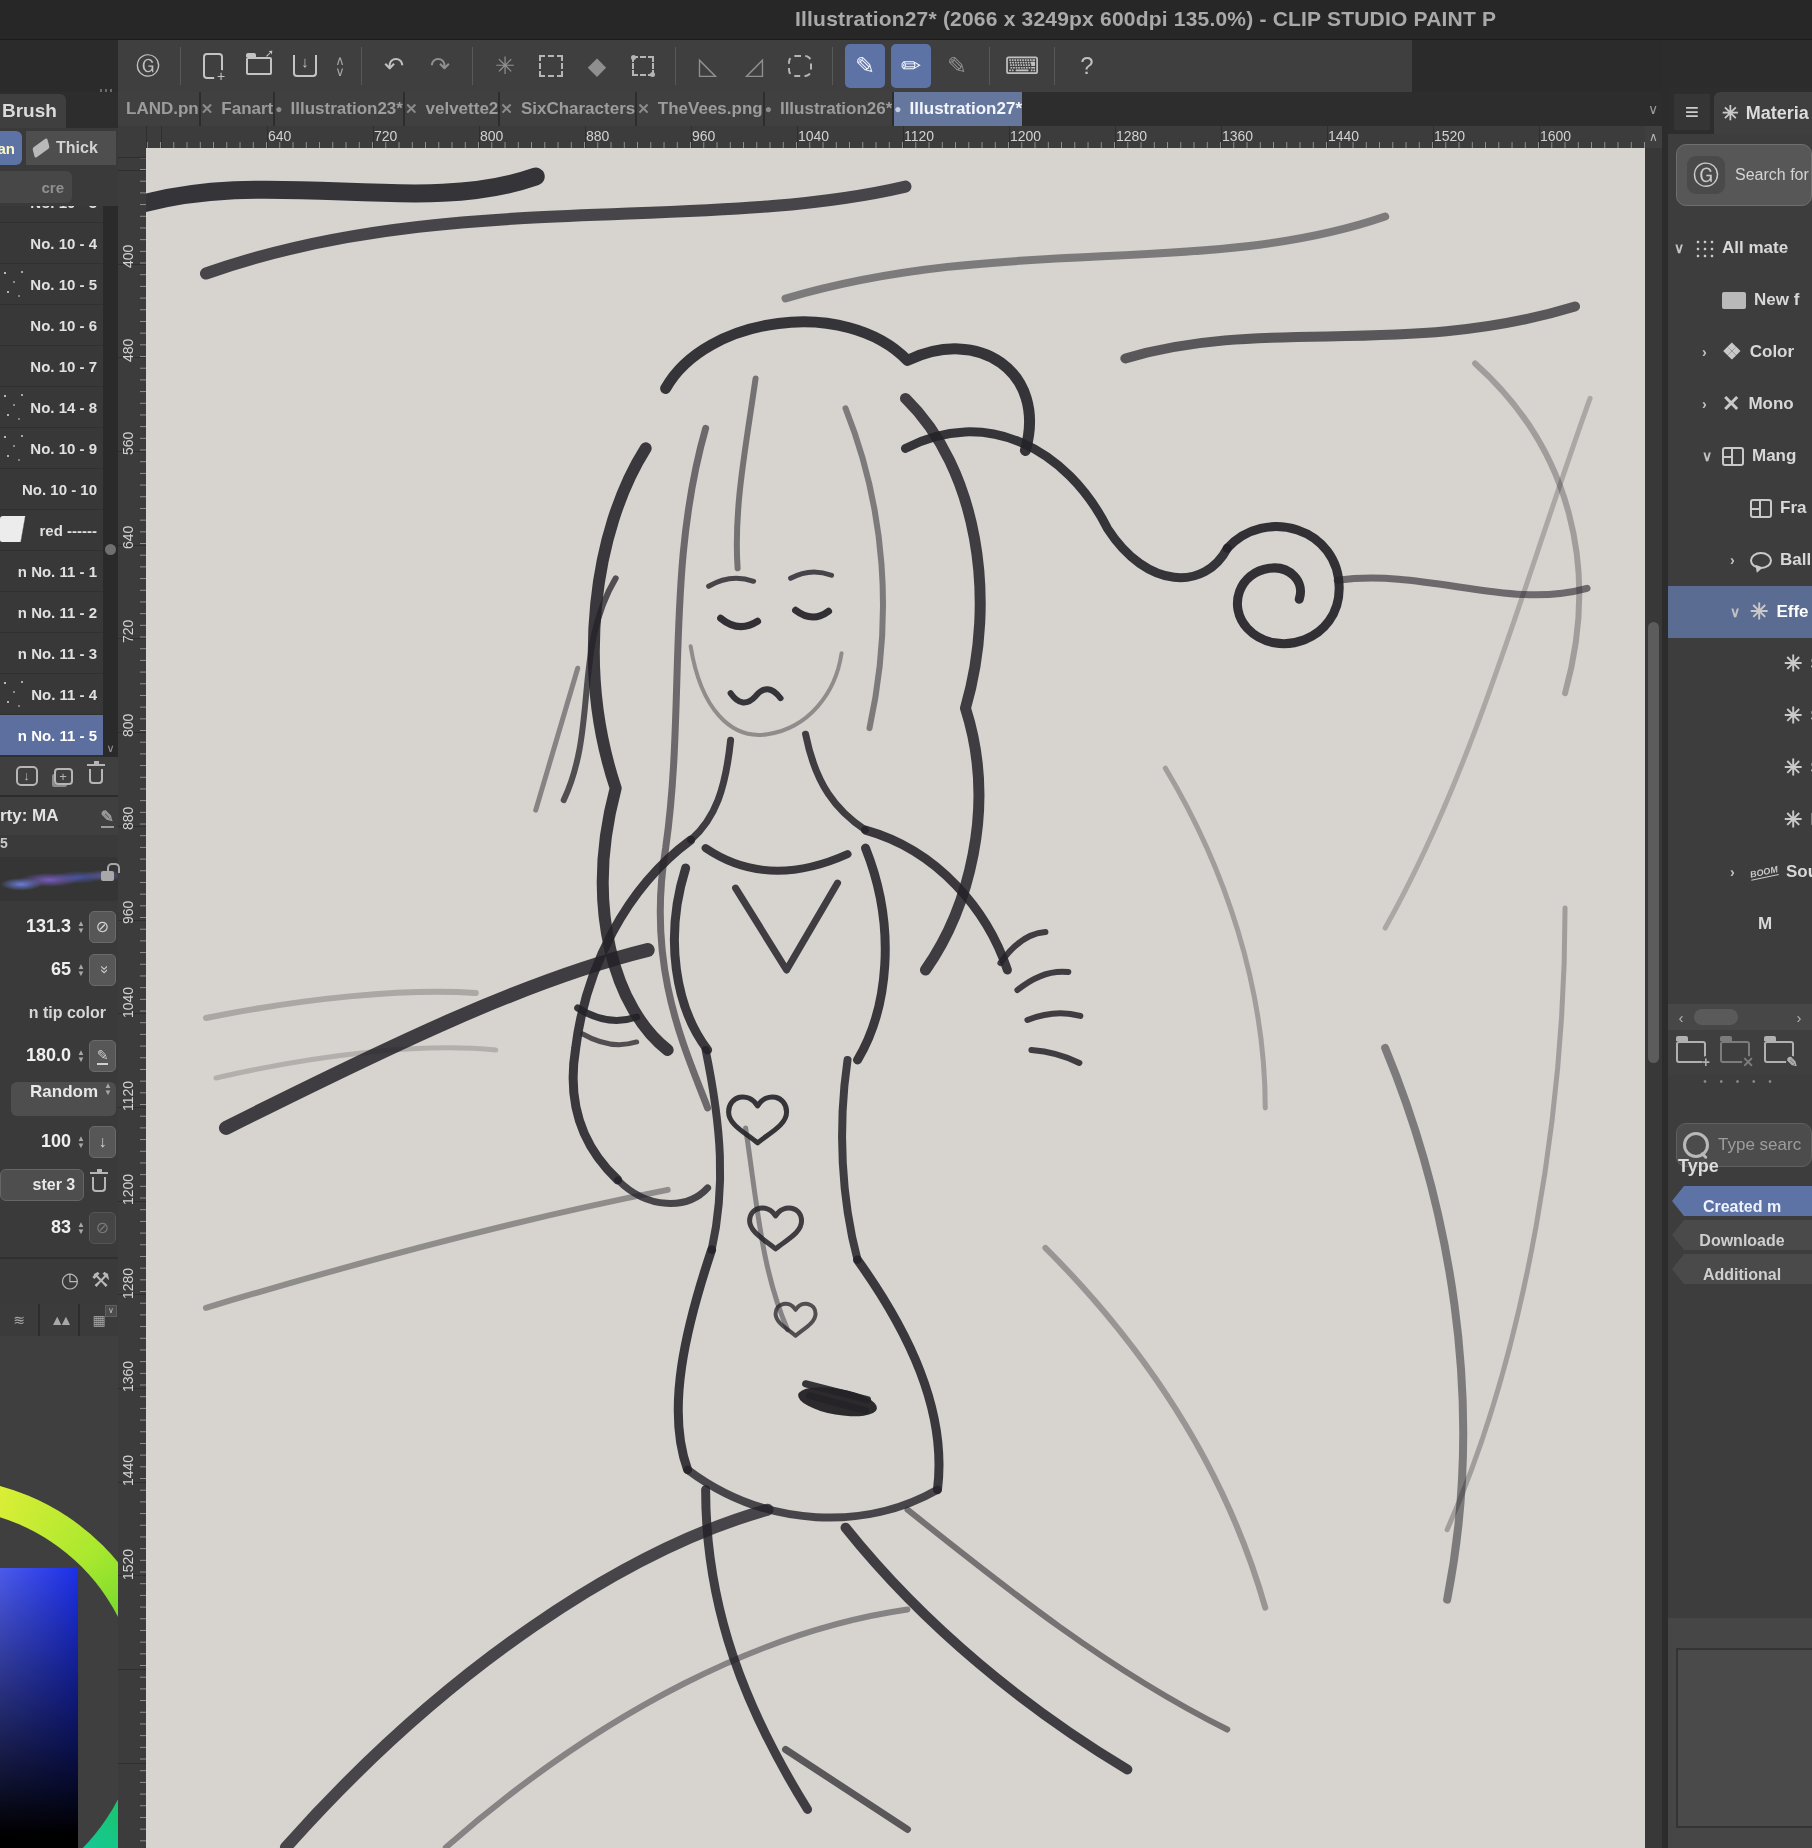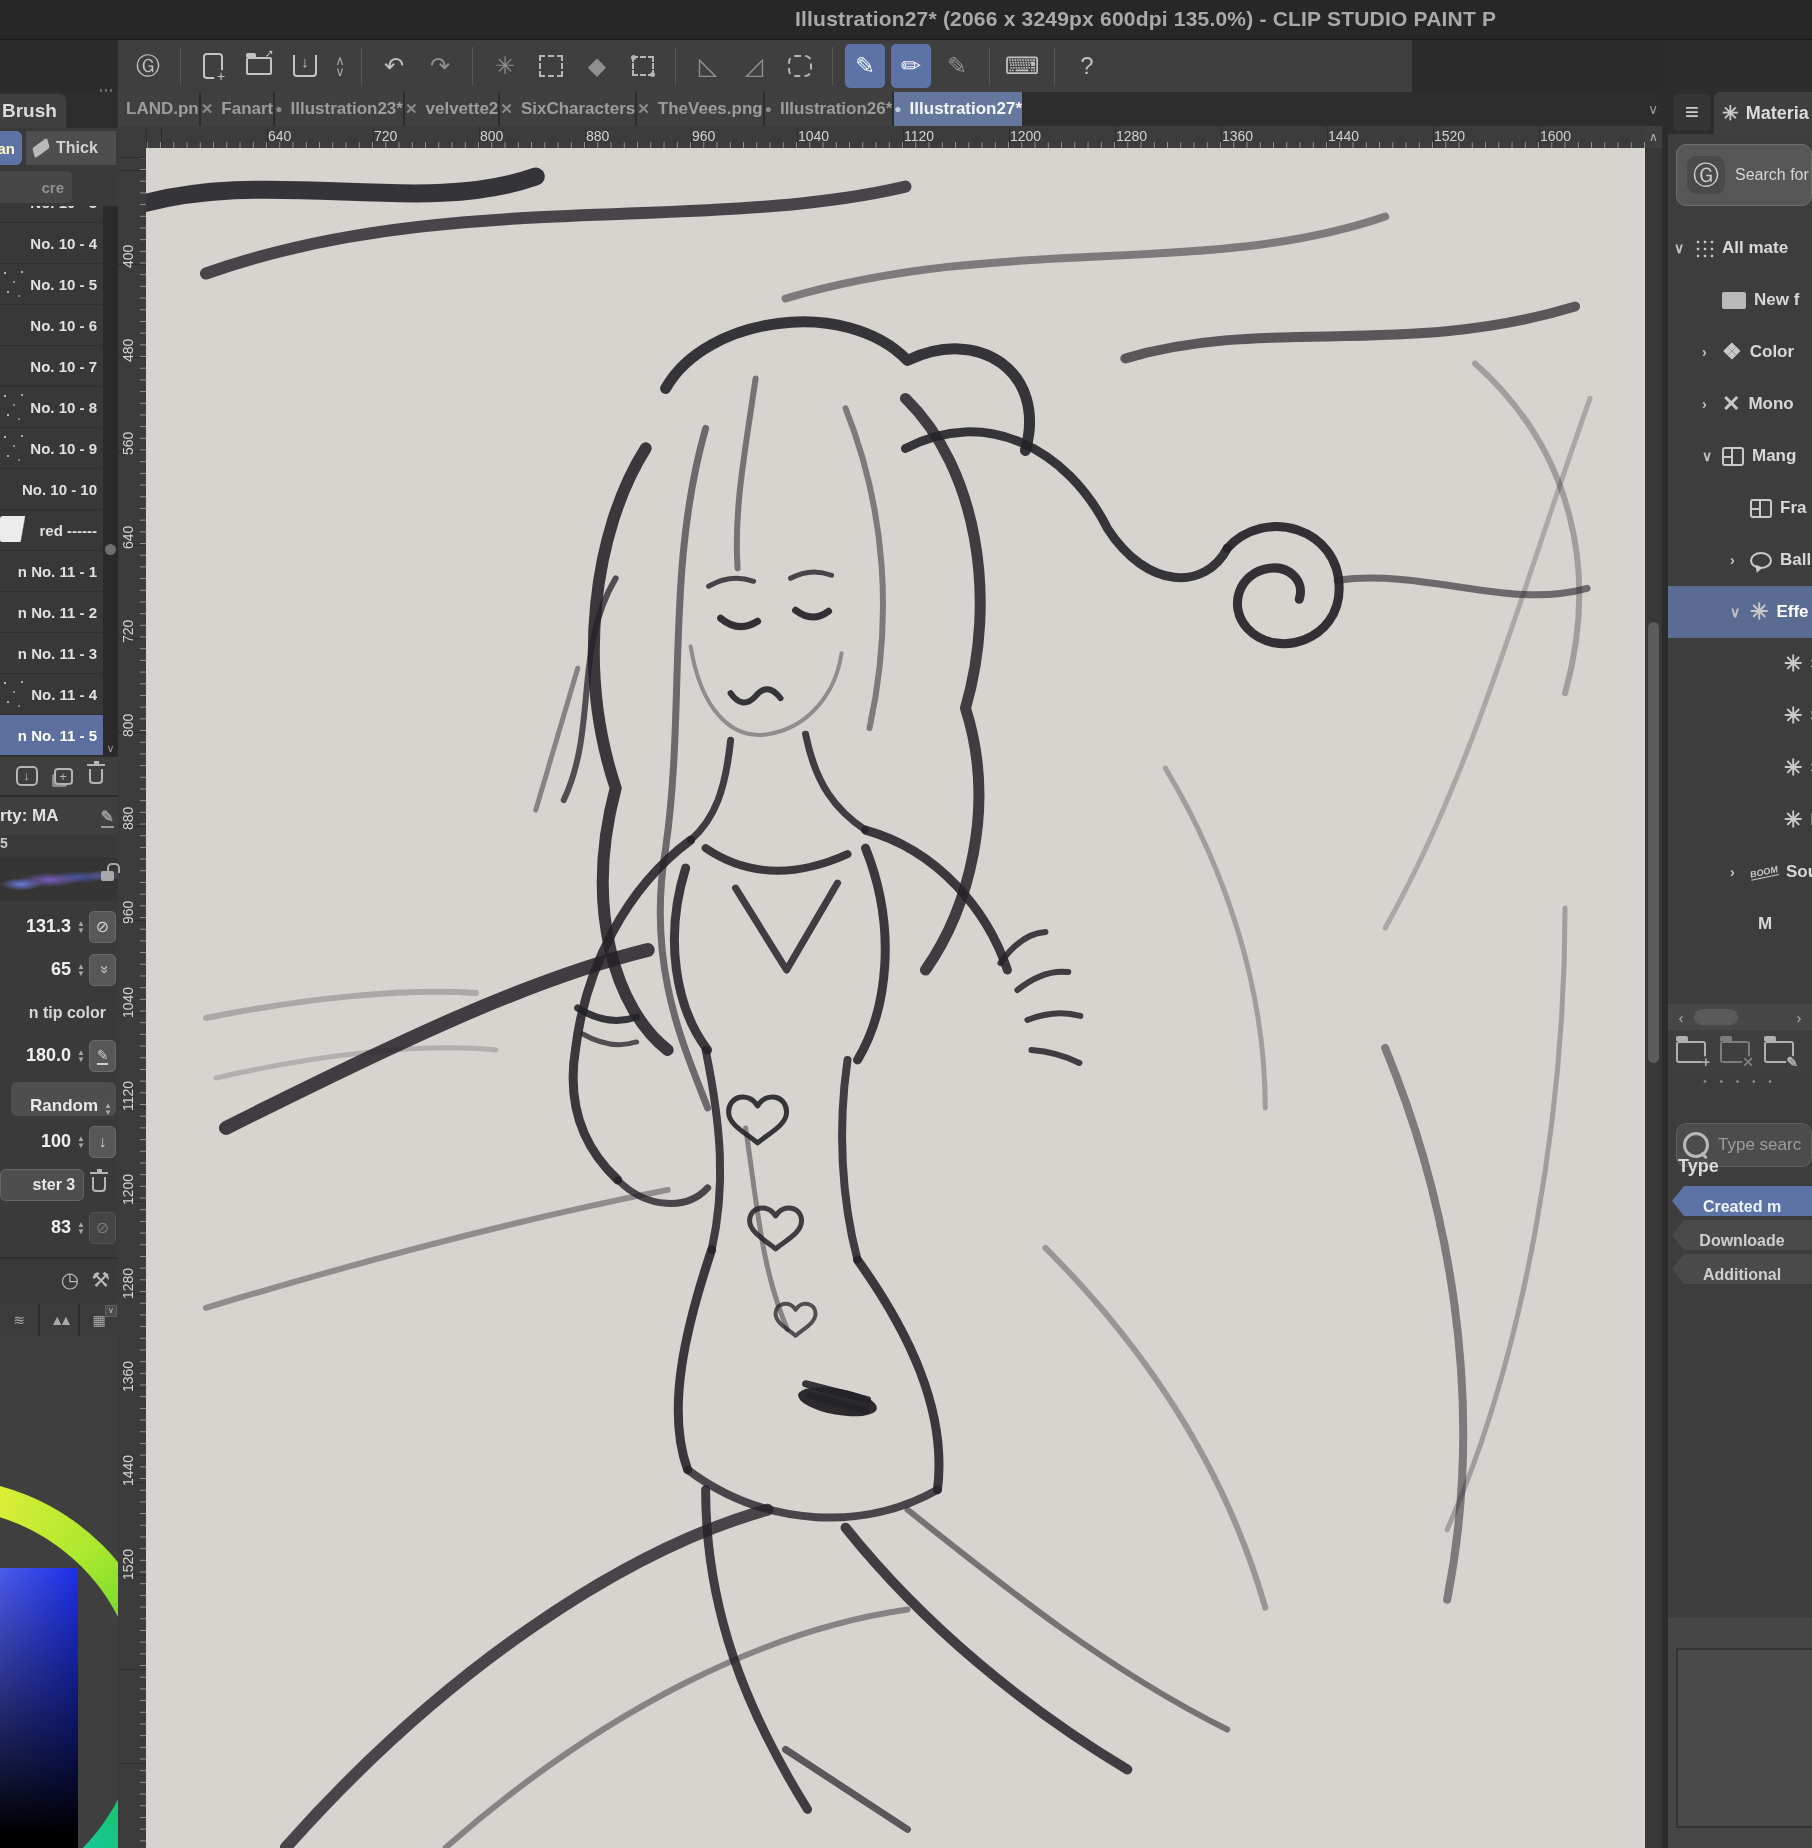--- a/index.html
+++ b/index.html
@@ -129,21 +129,21 @@
   #lp-props{position:absolute;left:0;top:813px;width:118px;}
   .prow{height:43px;display:flex;align-items:center;justify-content:flex-end;padding-right:2px;position:relative;}
   .pval{color:#efefef;font-size:18px;font-weight:bold;}
   .spin{display:flex;flex-direction:column;color:#a8a8a8;font-size:8px;line-height:7px;margin:0 4px 0 6px;}
   .pbtn{width:27px;height:32px;background:#575757;border:1px solid #6a6a6a;border-radius:5px;color:#cfcfcf;
     display:flex;align-items:center;justify-content:center;font-size:16px;flex:none;}
   .pbtn.disabled{background:#454545;border-color:#555;color:#787878;}
   .pbtn .rot{display:inline-block;transform:rotate(-90deg);font-size:15px;}
   .pbtn .penline{font-size:14px;border-bottom:2px solid #cfcfcf;}
   .plabel{width:118px;text-align:right;color:#d6d6d6;font-size:16px;font-weight:bold;padding-right:10px;}
-  .pdrop{width:105px;height:34px;background:#4e4e4e;border-radius:6px;display:flex;align-items:flex-end;justify-content:flex-end;
+  .pdrop{width:105px;height:34px;background:#4e4e4e;border-radius:6px;display:flex;align-items:flex-start;justify-content:flex-end;
     color:#e8e8e8;font-size:17px;font-weight:bold;}
   .pfield{width:86px;height:32px;background:#4e4e4e;border:1px solid #666;border-radius:6px;color:#e8e8e8;font-size:16px;font-weight:bold;
     display:flex;align-items:center;justify-content:flex-end;padding-right:8px;margin-right:8px;}
   #lp-tools2{position:absolute;left:0;top:1165px;width:118px;height:44px;border-top:2px solid #2f2f2f;
     display:flex;align-items:center;justify-content:flex-end;gap:12px;color:#b8b8b8;font-size:21px;padding-right:8px;}
   #lp-minitabs{position:absolute;left:0;top:1212px;width:118px;height:32px;background:#2d2d2d;display:flex;gap:2px;}
   .mtab{flex:1;background:#3b3b3b;color:#a8a8a8;font-size:14px;display:flex;align-items:center;justify-content:center;position:relative;}
   .mtab .mini{position:absolute;right:1px;top:1px;width:12px;height:12px;background:#4c4c4c;border:1px solid #5e5e5e;
     font-size:8px;line-height:10px;text-align:center;color:#bbb;}
   #lp-wheelarea{position:absolute;left:0;top:1244px;width:118px;height:512px;background:#3f3f3f;overflow:hidden;}
@@ -462,21 +462,21 @@
       <div class="brow thumb">
         <span>No.  10 - 5</span>
       </div>
       <div class="brow">
         <span>No.  10 - 6</span>
       </div>
       <div class="brow">
         <span>No.  10 - 7</span>
       </div>
       <div class="brow thumb">
-        <span>No.  10 - 8</span>
+        <span>No.  14 - 8</span>
       </div>
       <div class="brow thumb">
         <span>No.  10 - 9</span>
       </div>
       <div class="brow">
         <span>No.  10 - 10</span>
       </div>
       <div class="brow thumb-stroke">
         <span>red ------</span>
       </div>

